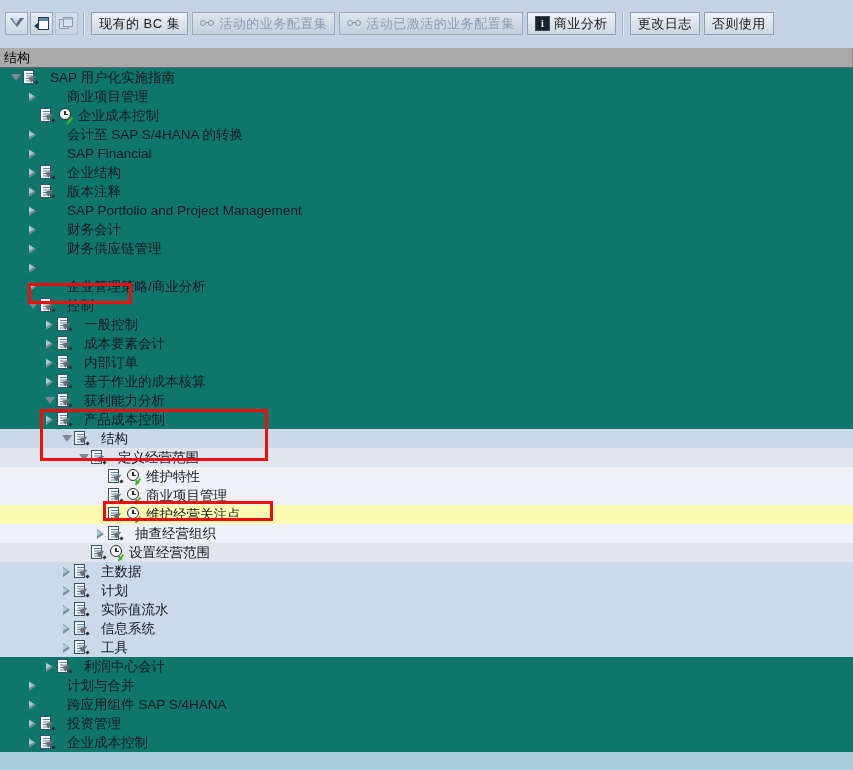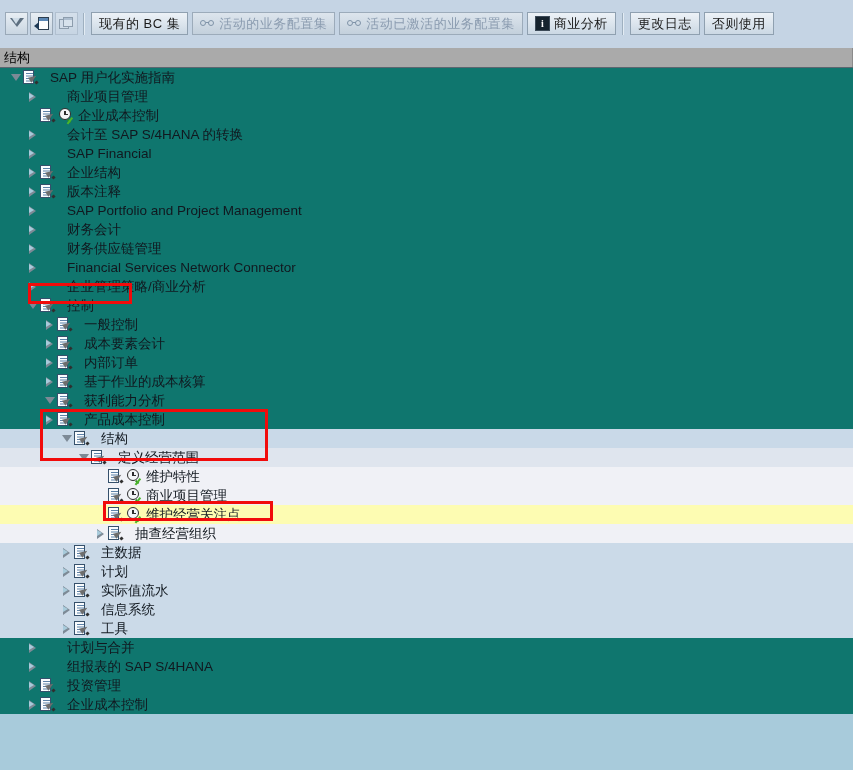--- a/index.html
+++ b/index.html
@@ -496,21 +496,20 @@
       <span class="spacer" style="width: 8px;"></span>
       <span class="label">财务供应链管理</span>
     </div>
     <div class="row d0">
       <span class="spacer" style="width: 25px;"></span>
       <span class="twisty">
         <span class="tri-right"></span>
       </span>
       <span class="docicon"></span>
       <span class="spacer" style="width: 8px;"></span>
-      <span class="label">Financial Services Network Connector</span>
     </div>
     <div class="row d0">
       <span class="spacer" style="width: 25px;"></span>
       <span class="twisty">
         <span class="tri-right"></span>
       </span>
       <span class="docicon"></span>
       <span class="spacer" style="width: 8px;"></span>
       <span class="label">企业管理策略/商业分析</span>
     </div>
@@ -717,20 +716,40 @@
       <span class="docicon">
         <span class="ico-doc">
           <span class="pg"></span>
           <span class="nib"></span>
           <span class="nib2"></span>
         </span>
       </span>
       <span class="spacer" style="width: 8px;"></span>
       <span class="label">抽查经营组织</span>
     </div>
+    <div class="row d3b">
+      <span class="spacer" style="width: 76px;"></span>
+      <span class="twisty"></span>
+      <span class="docicon">
+        <span class="ico-doc">
+          <span class="pg"></span>
+          <span class="nib"></span>
+          <span class="nib2"></span>
+        </span>
+      </span>
+      <span class="clockicon">
+        <span class="ico-clock">
+          <span class="face"></span>
+          <span class="hand1"></span>
+          <span class="hand2"></span>
+          <span class="chk"></span>
+        </span>
+      </span>
+      <span class="label">设置经营范围</span>
+    </div>
     <div class="row d2b">
       <span class="spacer" style="width: 59px;"></span>
       <span class="twisty">
         <span class="tri-right"></span>
       </span>
       <span class="docicon">
         <span class="ico-doc">
           <span class="pg"></span>
           <span class="nib"></span>
           <span class="nib2"></span>
@@ -793,36 +812,51 @@
         <span class="ico-doc">
           <span class="pg"></span>
           <span class="nib"></span>
           <span class="nib2"></span>
         </span>
       </span>
       <span class="spacer" style="width: 8px;"></span>
       <span class="label">工具</span>
     </div>
     <div class="row d0">
+      <span class="spacer" style="width: 42px;"></span>
+      <span class="twisty">
+        <span class="tri-right"></span>
+      </span>
+      <span class="docicon">
+        <span class="ico-doc">
+          <span class="pg"></span>
+          <span class="nib"></span>
+          <span class="nib2"></span>
+        </span>
+      </span>
+      <span class="spacer" style="width: 8px;"></span>
+      <span class="label">利润中心会计</span>
+    </div>
+    <div class="row d0">
       <span class="spacer" style="width: 25px;"></span>
       <span class="twisty">
         <span class="tri-right"></span>
       </span>
       <span class="docicon"></span>
       <span class="spacer" style="width: 8px;"></span>
       <span class="label">计划与合并</span>
     </div>
     <div class="row d0">
       <span class="spacer" style="width: 25px;"></span>
       <span class="twisty">
         <span class="tri-right"></span>
       </span>
       <span class="docicon"></span>
       <span class="spacer" style="width: 8px;"></span>
-      <span class="label">组报表的 SAP S/4HANA</span>
+      <span class="label">跨应用组件 SAP S/4HANA</span>
     </div>
     <div class="row d0">
       <span class="spacer" style="width: 25px;"></span>
       <span class="twisty">
         <span class="tri-right"></span>
       </span>
       <span class="docicon">
         <span class="ico-doc">
           <span class="pg"></span>
           <span class="nib"></span>

